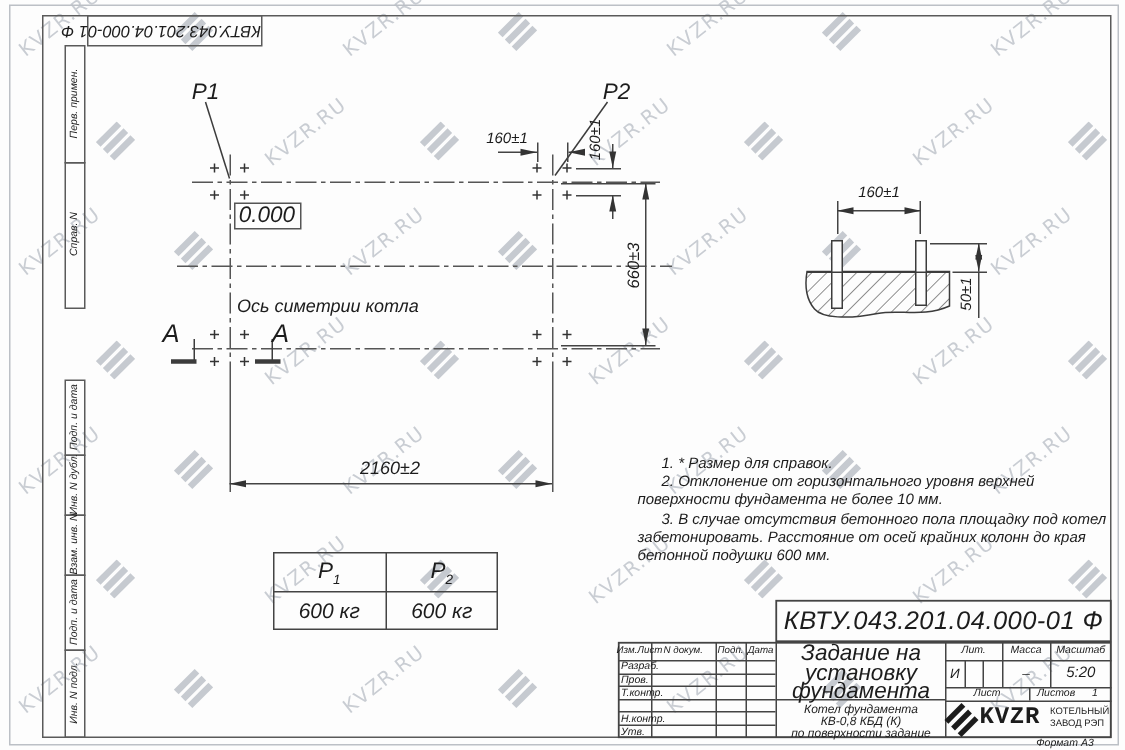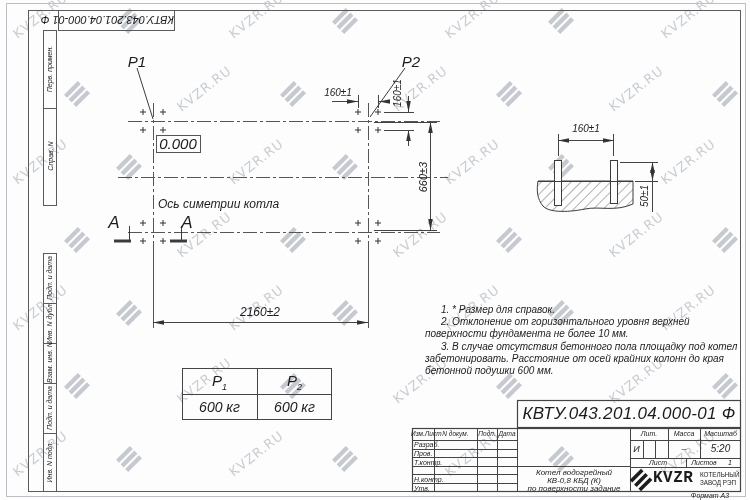--- a/index.html
+++ b/index.html
@@ -369,21 +369,22 @@
   <div class="t c" style="left:182px;top:394px;width:75px;height:26px;line-height:26px;font-size:14px;">600 кг</div>
   <div class="t c" style="left:257px;top:394px;width:75px;height:26px;line-height:26px;font-size:14px;">600 кг</div>
 
   <div class="t wrap" style="left:425px;top:304px;width:318px;">
     <p class="note">1. * Размер для справок.</p>
     <p class="note">2. Отклонение от горизонтального уровня верхней поверхности фундамента не более 10 мм.</p>
     <p class="note">3. В случае отсутствия бетонного пола площадку под котел забетонировать. Расстояние от осей крайних колонн до края бетонной подушки 600 мм.</p>
   </div>
 
   <div class="t c" style="left:518px;top:400px;width:222px;height:28px;line-height:28px;font-size:17px;letter-spacing:.3px;">КВТУ.043.201.04.000-01 Ф</div>
-  <div class="t c" style="left:518px;top:468px;width:112px;font-size:8px;">Котел водогрейный</div>
+  <div class="t c wrap" style="left:520px;top:430px;width:108px;font-size:15px;line-height:12.5px;">Задание на установку фундамента</div>
+  <div class="t c" style="left:518px;top:468px;width:112px;font-size:8px;">Котел фундамента</div>
   <div class="t c" style="left:518px;top:476px;width:112px;font-size:8px;">КВ-0,8 КБД (К)</div>
   <div class="t c" style="left:518px;top:484px;width:112px;font-size:8px;">по поверхности задание</div>
 
   <div class="t c" style="left:411px;top:430px;width:23px;font-size:6.5px;">Изм.Лист</div>
   <div class="t c" style="left:434px;top:430px;width:43px;font-size:6.5px;">N докум.</div>
   <div class="t c" style="left:477px;top:430px;width:20px;font-size:6.5px;">Подп.</div>
   <div class="t c" style="left:497px;top:430px;width:20px;font-size:6.5px;">Дата</div>
 
   <div class="t" style="left:414px;top:441px;font-size:7px;">Разраб.</div>
   <div class="t" style="left:414px;top:450px;font-size:7px;">Пров.</div>

